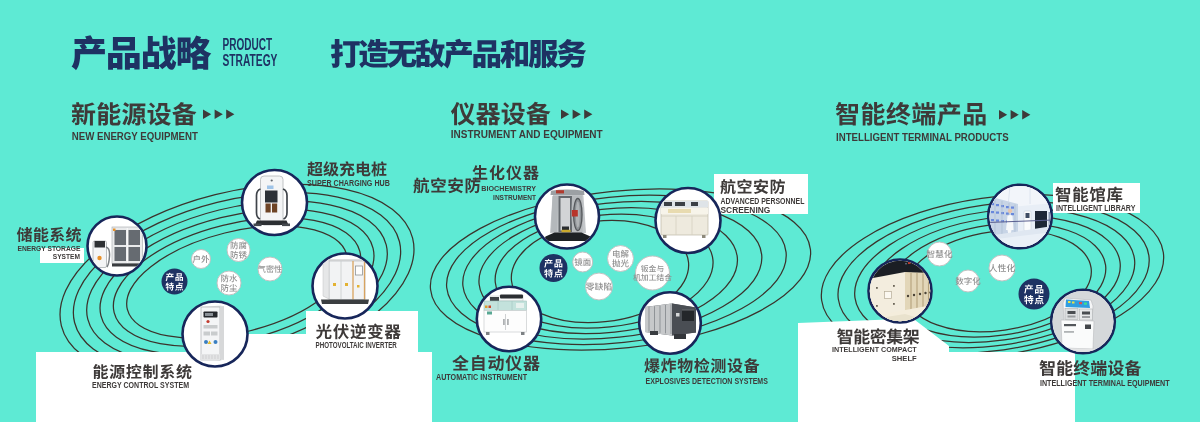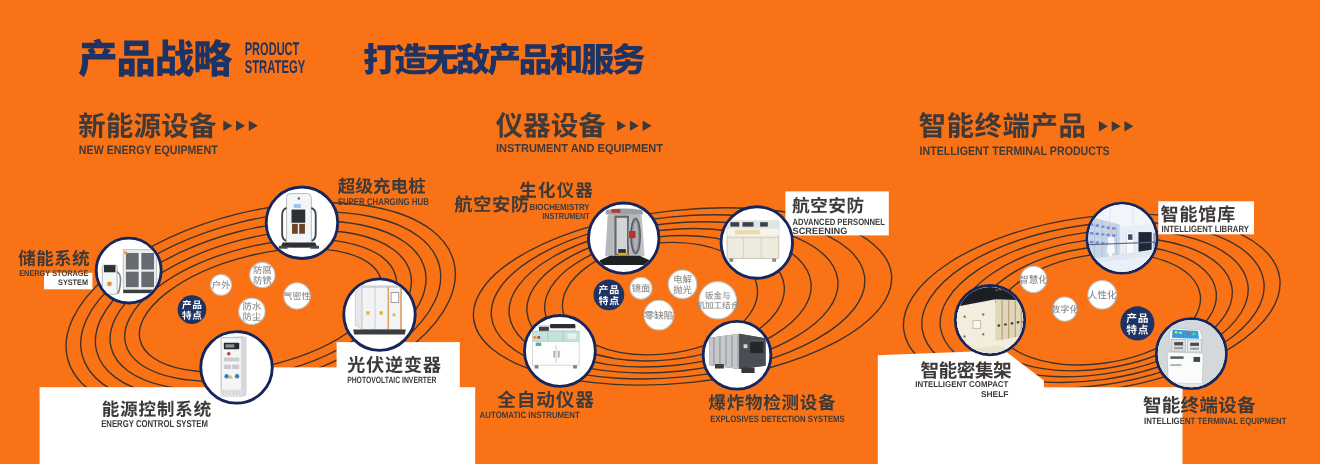--- a/index.html
+++ b/index.html
@@ -1,12 +1,12 @@
 <!DOCTYPE html>
-<html><head><meta charset="utf-8"><style>html,body{margin:0;padding:0;background:#fff;}#wrap{position:relative;width:1200px;height:422px;overflow:hidden;background:#f97316;}</style></head><body>
+<html><head><meta charset="utf-8"><style>html,body{margin:0;padding:0;background:#fff;}#wrap{position:relative;width:1200px;height:422px;overflow:hidden;background:#5eead4;}</style></head><body>
 <div id="wrap"><svg width="1200" height="422" viewBox="0 0 1200 422" xmlns="http://www.w3.org/2000/svg">
       <ellipse cx="0" cy="0" rx="113" ry="50.5" transform="translate(237,282) rotate(-14)" fill="none" stroke="#3b332c" stroke-width="1.25"></ellipse>
       <ellipse cx="0" cy="0" rx="126.6" ry="58.4" transform="translate(237,282) rotate(-14)" fill="none" stroke="#3b332c" stroke-width="1.25"></ellipse>
       <ellipse cx="0" cy="0" rx="140.2" ry="66.3" transform="translate(237,282) rotate(-14)" fill="none" stroke="#3b332c" stroke-width="1.25"></ellipse>
       <ellipse cx="0" cy="0" rx="153.8" ry="74.2" transform="translate(237,282) rotate(-14)" fill="none" stroke="#3b332c" stroke-width="1.25"></ellipse>
       <ellipse cx="0" cy="0" rx="167.4" ry="82.1" transform="translate(237,282) rotate(-14)" fill="none" stroke="#3b332c" stroke-width="1.25"></ellipse>
       <ellipse cx="0" cy="0" rx="181" ry="90" transform="translate(237,282) rotate(-14)" fill="none" stroke="#3b332c" stroke-width="1.25"></ellipse>
       <ellipse cx="0" cy="0" rx="89" ry="50.5" transform="translate(600,271.5) rotate(-6)" fill="none" stroke="#3b332c" stroke-width="1.25"></ellipse>
       <ellipse cx="0" cy="0" rx="109.4" ry="56.1" transform="translate(604.1,271.1) rotate(-6)" fill="none" stroke="#3b332c" stroke-width="1.25"></ellipse>
       <ellipse cx="0" cy="0" rx="129.8" ry="61.7" transform="translate(608.2,270.7) rotate(-6)" fill="none" stroke="#3b332c" stroke-width="1.25"></ellipse>

